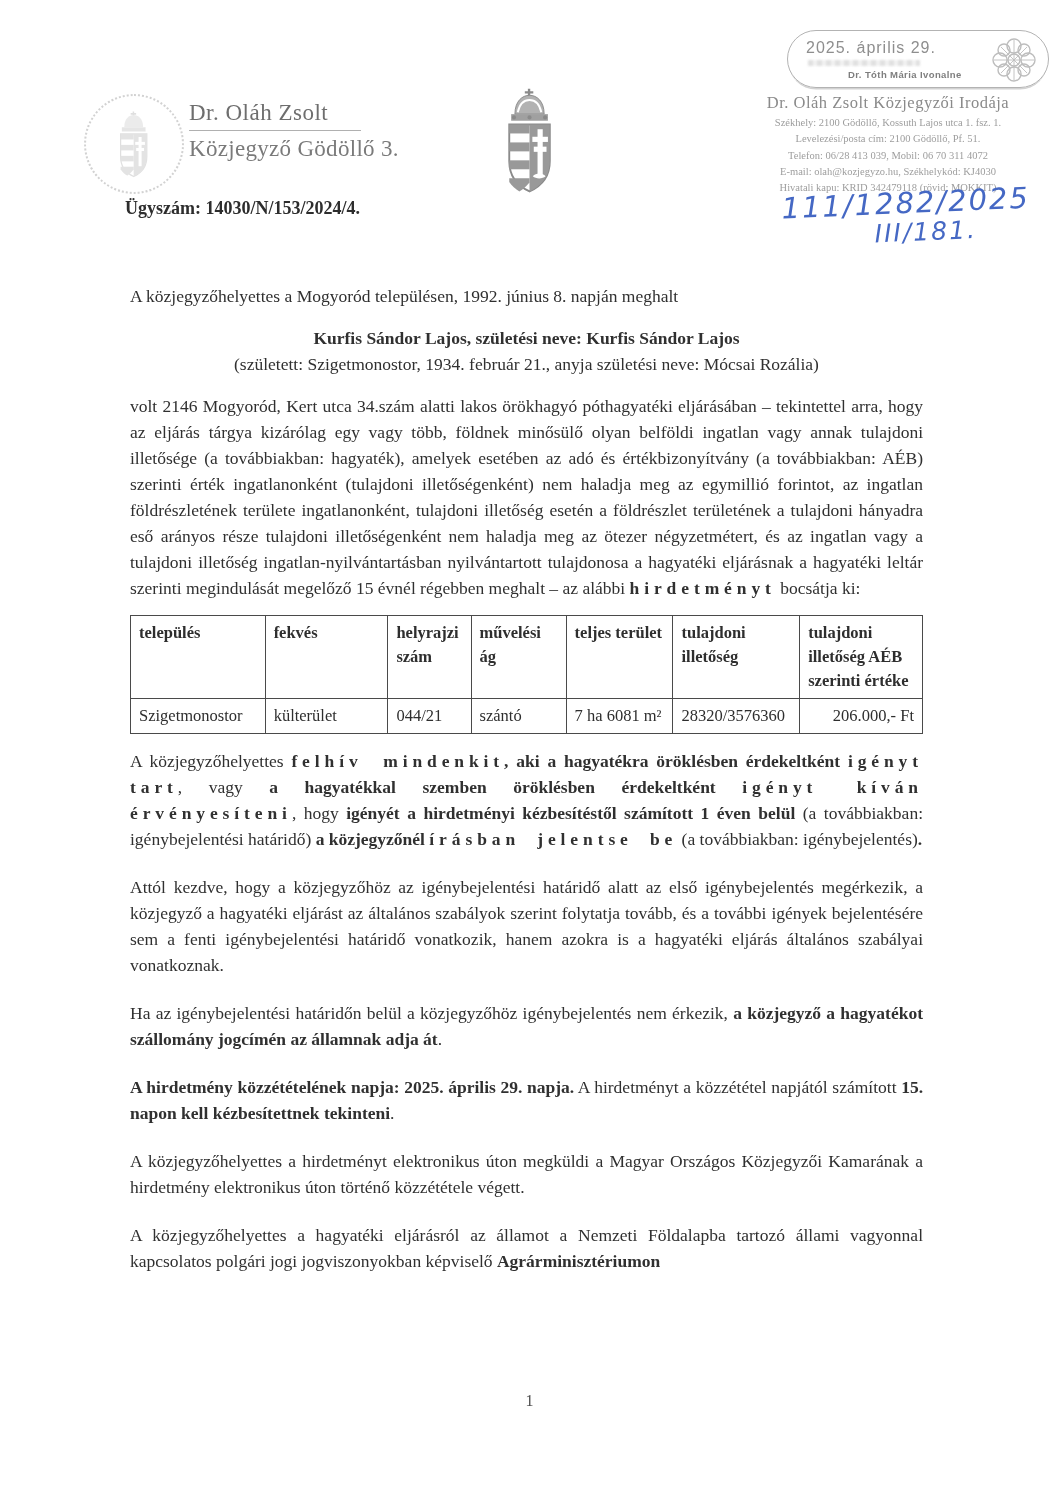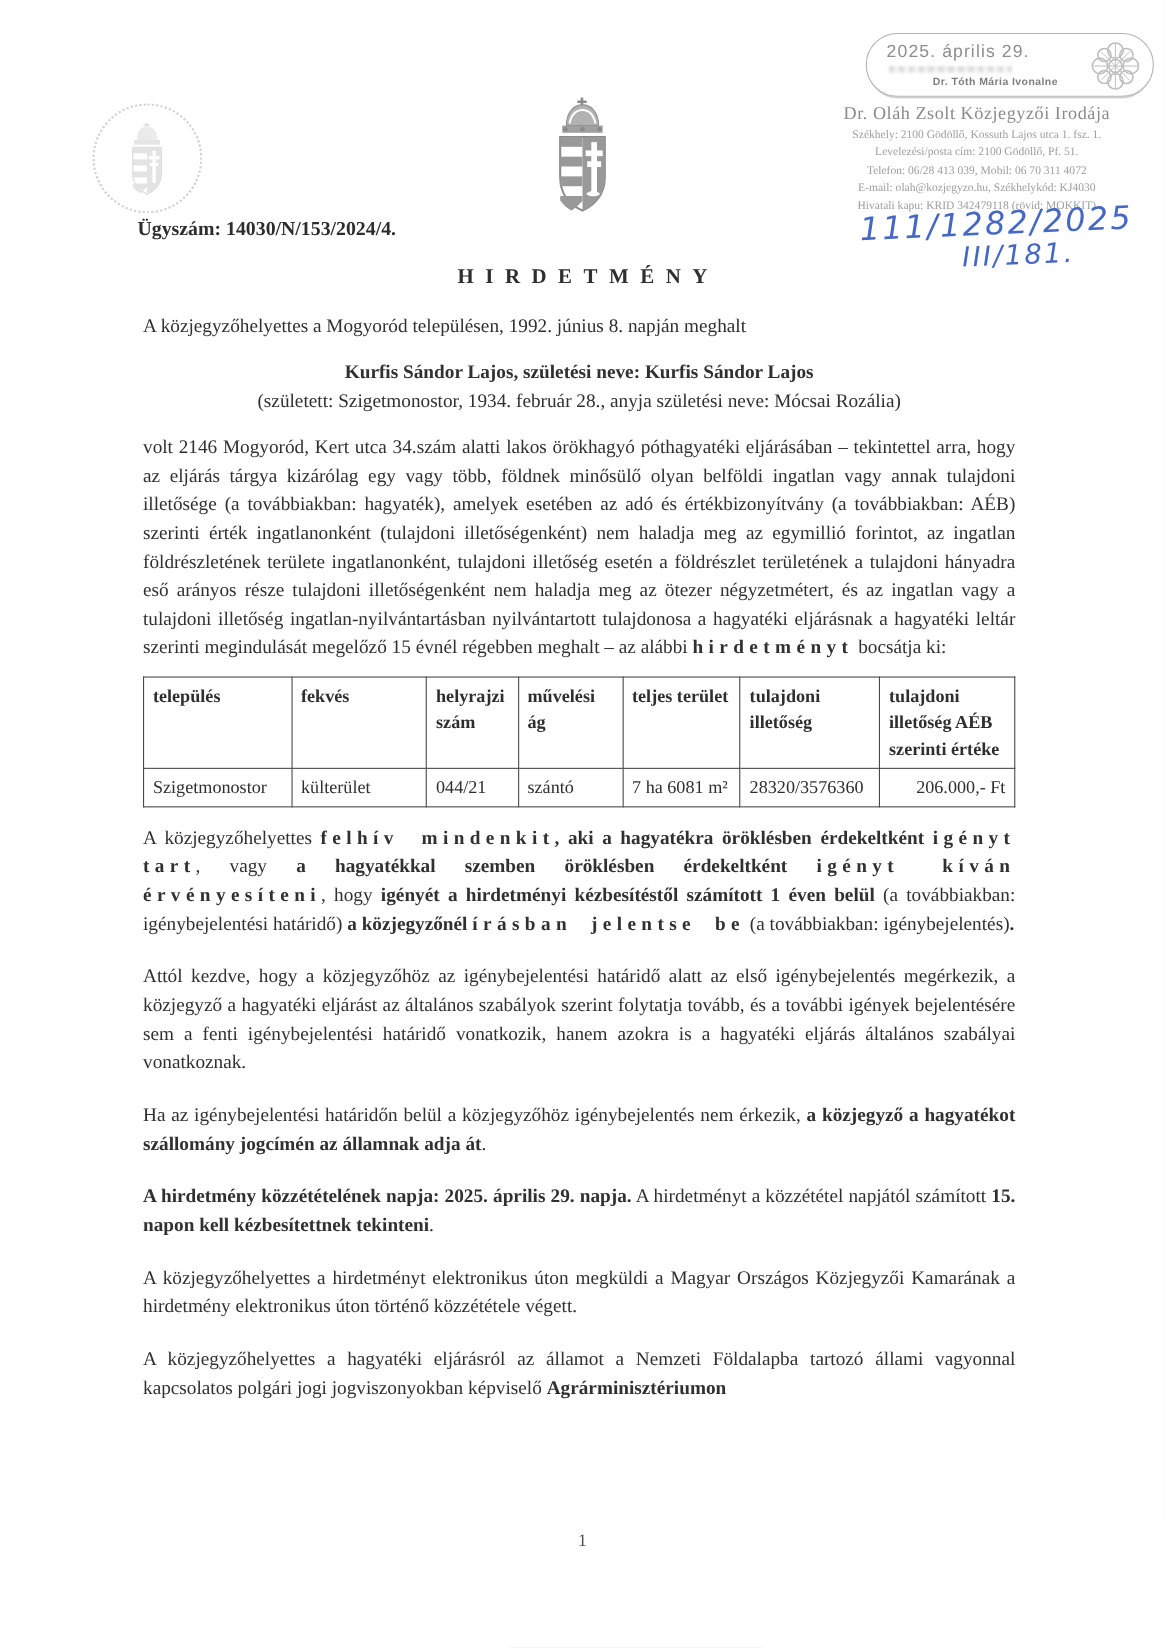--- a/index.html
+++ b/index.html
@@ -146,20 +146,25 @@
       </g>
       <path d="M34.5 41 h21.5 v38 c0 17 -10.5 27 -21.5 32 z" fill="#9c9c9c"></path>
       <g fill="#ffffff">
         <rect x="42.5" y="46" width="5" height="48"></rect>
         <rect x="37" y="54" width="16" height="5"></rect>
         <rect x="38.5" y="64" width="13" height="5"></rect>
       </g>
     </svg>
   </div>
 
+  <div class="notary-id">
+    <div class="notary-name">Dr. Oláh Zsolt</div>
+    <div class="notary-rule"></div>
+    <div class="notary-title">Közjegyző Gödöllő 3.</div>
+  </div>
 
   <div class="coat">
     <svg width="66" height="110" viewBox="0 0 70 115">
       <path d="M34 2 v9 M29.5 6 h9" stroke="#8a8a8a" stroke-width="2.5" fill="none"></path>
       <path d="M19 29 C19 15 27 9 34.5 9 C42 9 50 15 50 29 Z" fill="#b2b2b2" stroke="#8a8a8a" stroke-width="1"></path>
       <path d="M22 27 C24 18 29 14 34.5 14 C40 14 45 18 47 27" fill="none" stroke="#ffffff" stroke-width="2"></path>
       <rect x="15" y="29" width="39" height="7" fill="#a0a0a0"></rect>
       <circle cx="18" cy="32.5" r="2.2" fill="#8a8a8a"></circle>
         <circle cx="34.5" cy="32.5" r="2.2" fill="#8a8a8a"></circle>
         <circle cx="51" cy="32.5" r="2.2" fill="#8a8a8a"></circle>
@@ -189,27 +194,26 @@
     <div class="office-line">Hivatali kapu: KRID 342479118 (rövid: MOKKIT)</div>
   </div>
 
   <div class="case-number">Ügyszám: 14030/N/153/2024/4.</div>
 
   <div class="handwriting">
     <div class="hw-1">111/1282/2025</div>
     <div class="hw-2">III/181.</div>
   </div>
 
-  <div class="doc-title">HIRDETMÉNY</div>
 
   <div class="body">
     <div id="paras-before">
         <p class="justify" style="margin-top: 0px;"><span>A közjegyzőhelyettes a Mogyoród településen, 1992. június 8. napján meghalt</span></p>
         <p class="center" style="margin-top: 16px;"><span class="run-b">Kurfis Sándor Lajos, születési neve: Kurfis Sándor Lajos</span></p>
-        <p class="center" style="margin-top: 0px;"><span>(született: Szigetmonostor, 1934. február 28., anyja születési neve: Mócsai Rozália)</span></p>
+        <p class="center" style="margin-top: 0px;"><span>(született: Szigetmonostor, 1934. február 21., anyja születési neve: Mócsai Rozália)</span></p>
         <p class="justify" style="margin-top: 16px;"><span>volt 2146 Mogyoród, Kert utca 34.szám alatti lakos örökhagyó póthagyatéki eljárásában – tekintettel arra, hogy az eljárás tárgya kizárólag egy vagy több, földnek minősülő olyan belföldi ingatlan vagy annak tulajdoni illetősége (a továbbiakban: hagyaték), amelyek esetében az adó és értékbizonyítvány (a továbbiakban: AÉB) szerinti érték ingatlanonként (tulajdoni illetőségenként) nem haladja meg az egymillió forintot, az ingatlan földrészletének területe ingatlanonként, tulajdoni illetőség esetén a földrészlet területének a tulajdoni hányadra eső arányos része tulajdoni illetőségenként nem haladja meg az ötezer négyzetmétert, és az ingatlan vagy a tulajdoni illetőség ingatlan-nyilvántartásban nyilvántartott tulajdonosa a hagyatéki eljárásnak a hagyatéki leltár szerinti megindulását megelőző 15 évnél régebben meghalt – az alábbi </span><span class="run-b run-s">hirdetményt</span><span> bocsátja ki:</span></p>
       </div>
 
     <table class="prop">
       <colgroup>
         <col style="width:17%">
           <col style="width:15.5%">
           <col style="width:10.5%">
         <col style="width:12%">
           <col style="width:13.5%">

